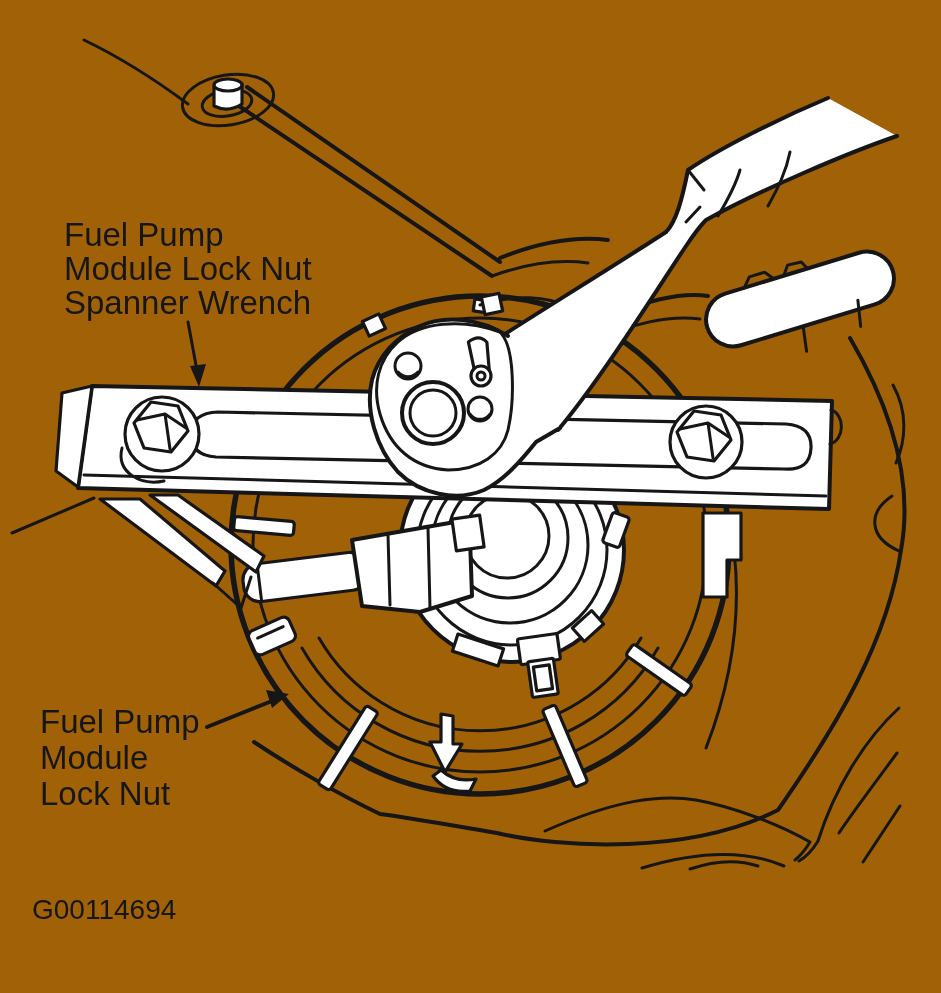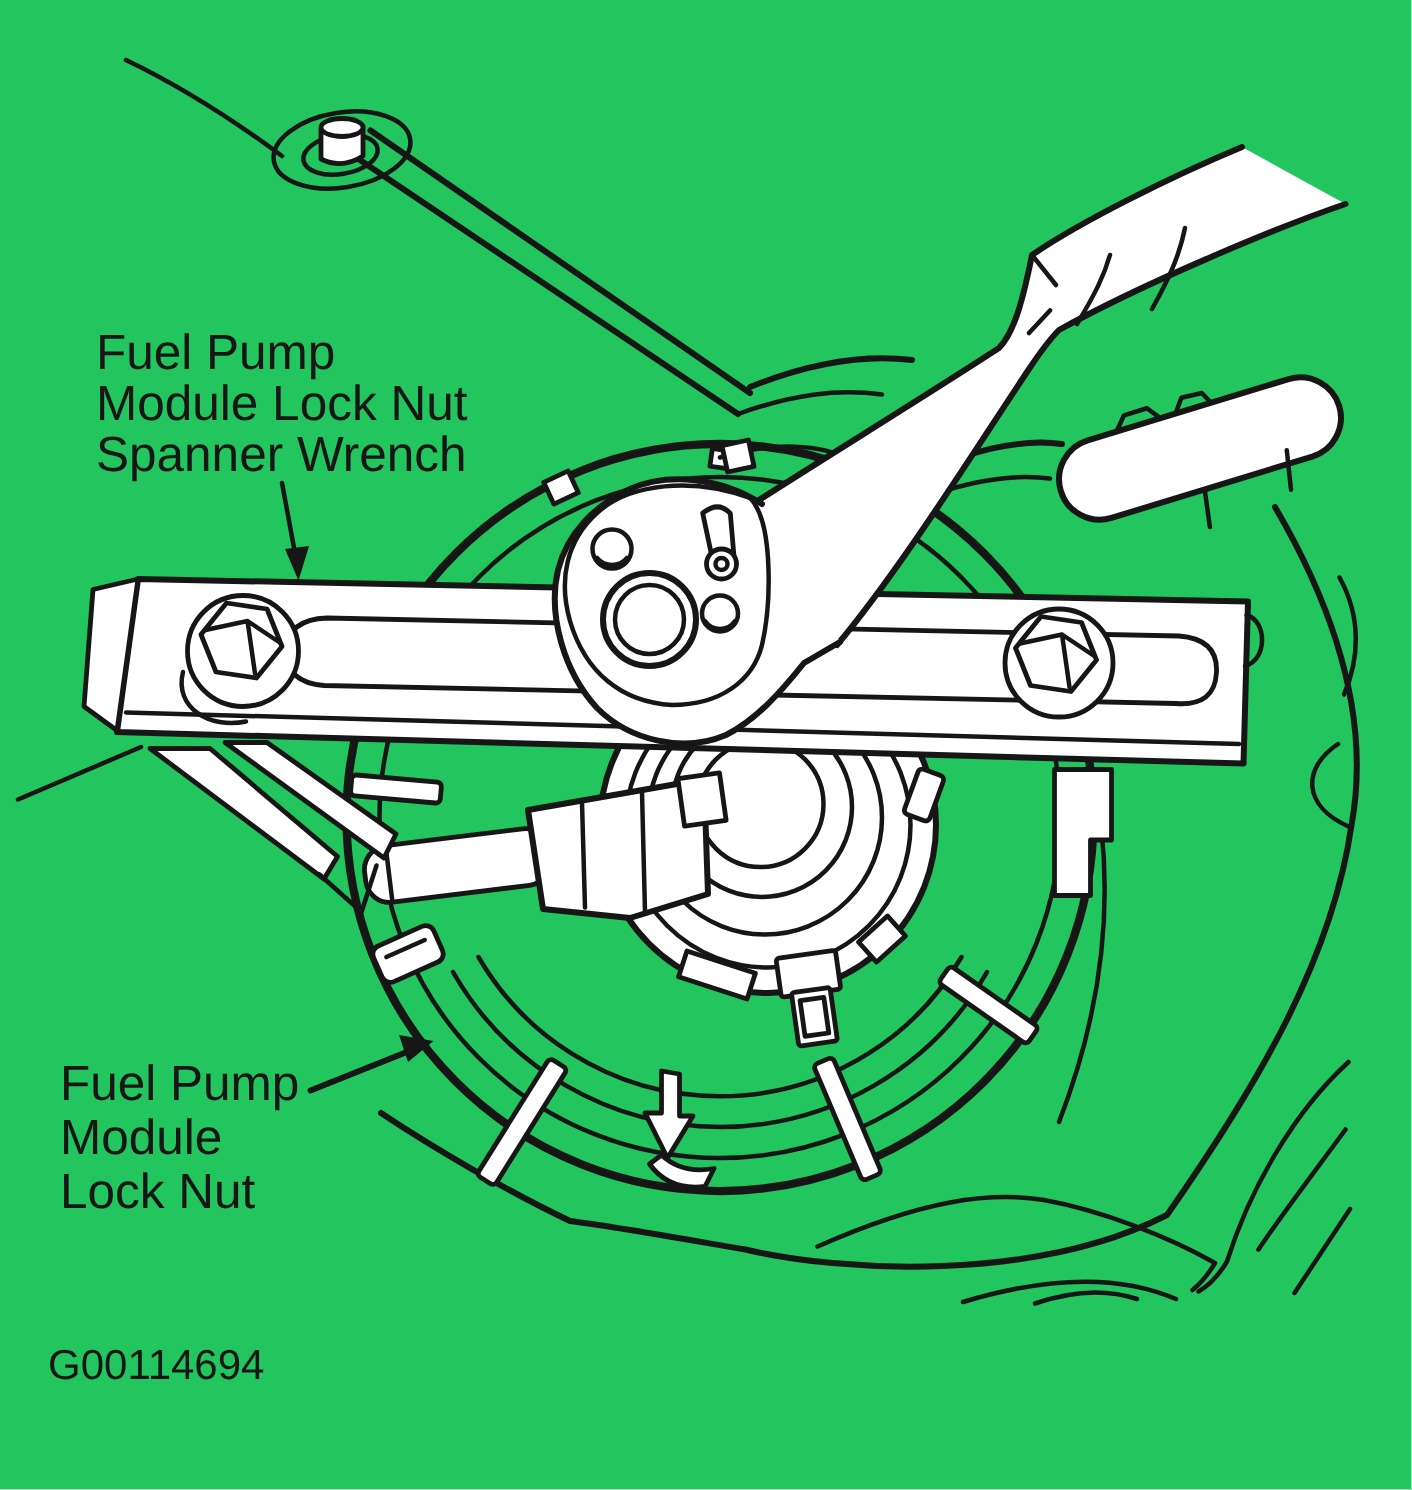--- a/index.html
+++ b/index.html
@@ -1,16 +1,16 @@
 <!DOCTYPE html>
 <html><head>
 <meta charset="utf-8">
 <style>
   html,body{margin:0;padding:0;background:#fff;}
-  #stage{position:relative;width:941px;height:993px;background:#22c55e;overflow:hidden;}
+  #stage{position:relative;width:941px;height:993px;background:#a16207;overflow:hidden;}
   svg{position:absolute;left:0;top:0;}
   .ln{fill:none;stroke:#161616;stroke-width:4;stroke-linecap:round;stroke-linejoin:round;}
   .ln3{fill:none;stroke:#161616;stroke-width:3;stroke-linecap:round;stroke-linejoin:round;}
   .bold{fill:none;stroke:#161616;stroke-width:5.5;stroke-linecap:round;stroke-linejoin:round;}
   .wfill{fill:#ffffff;stroke:#161616;stroke-width:4;stroke-linejoin:round;}
   .wfill3{fill:#ffffff;stroke:#161616;stroke-width:3.2;stroke-linejoin:round;}
   .solid{fill:#161616;stroke:none;}
   text{font-family:"Liberation Sans","DejaVu Sans",sans-serif;font-size:33px;fill:#161616;}
   text.code{font-size:28px;}
 </style>

